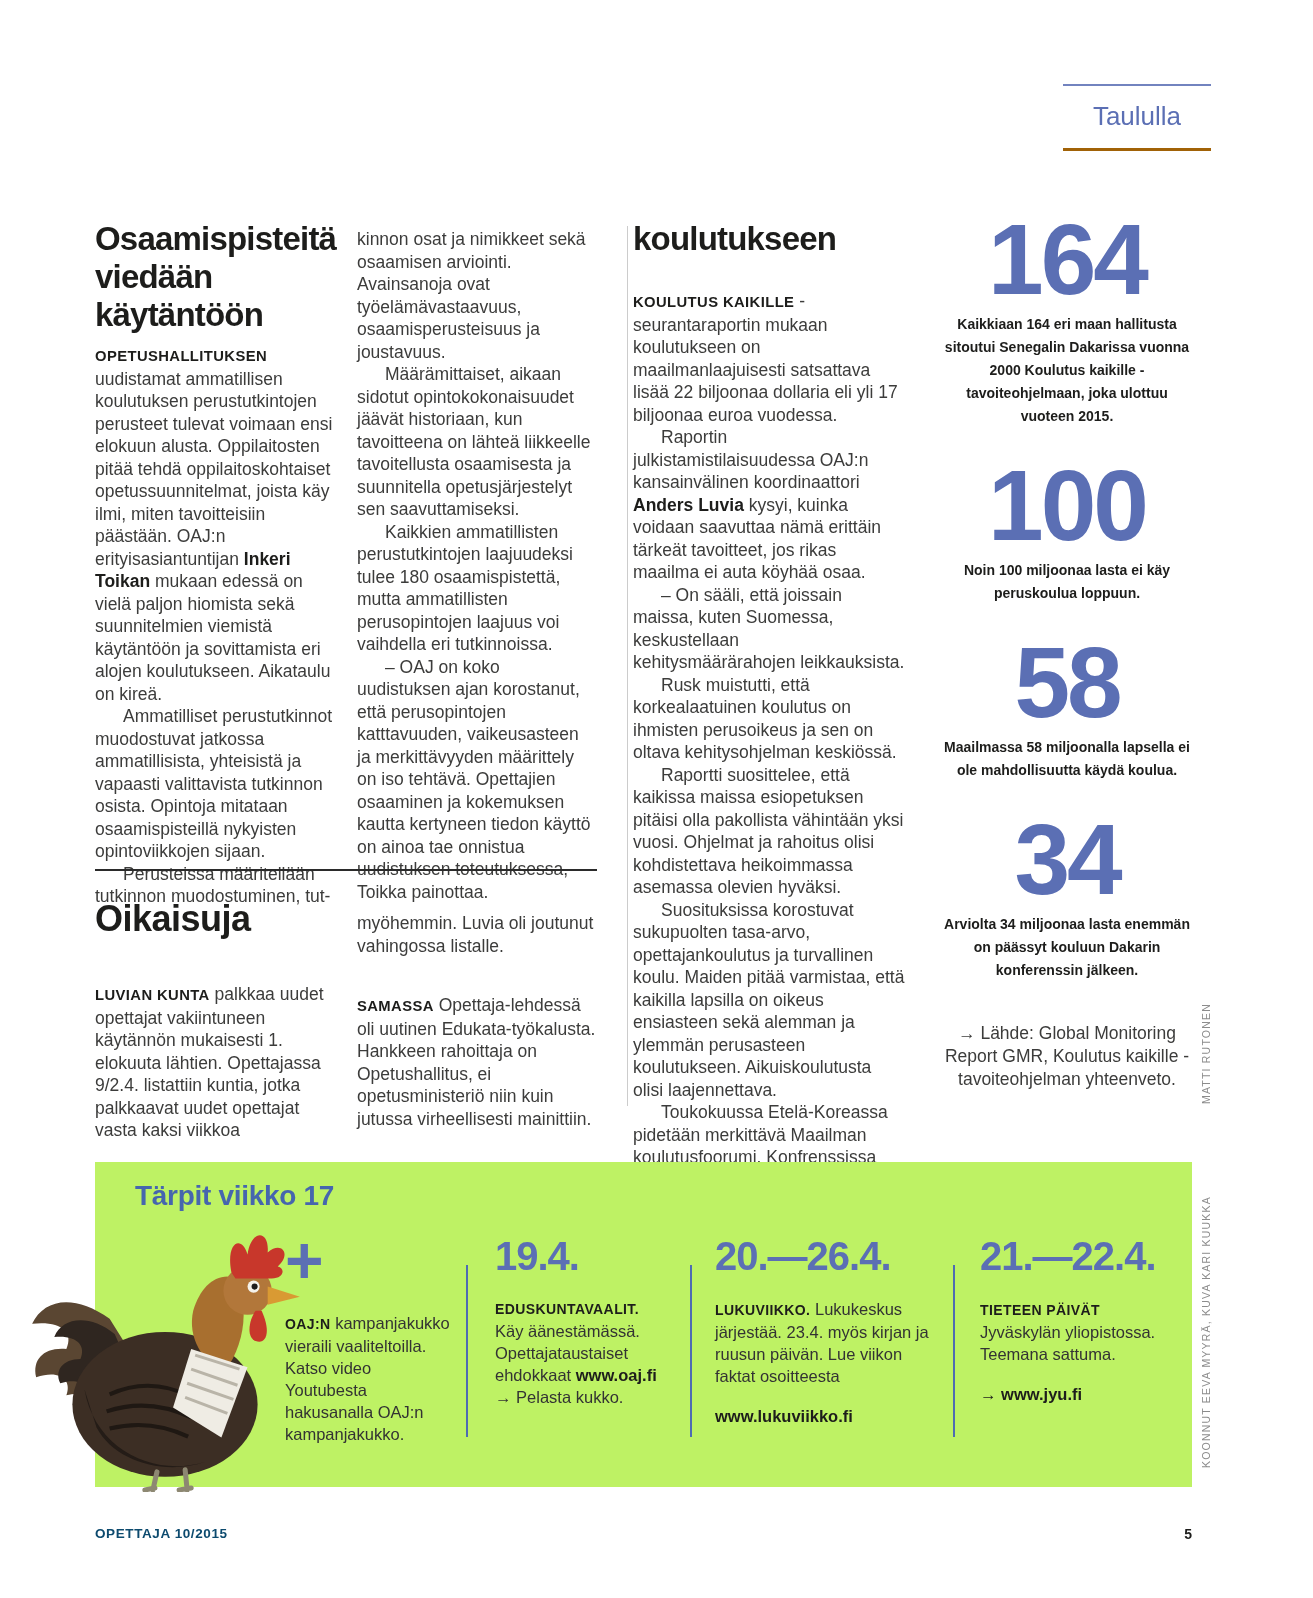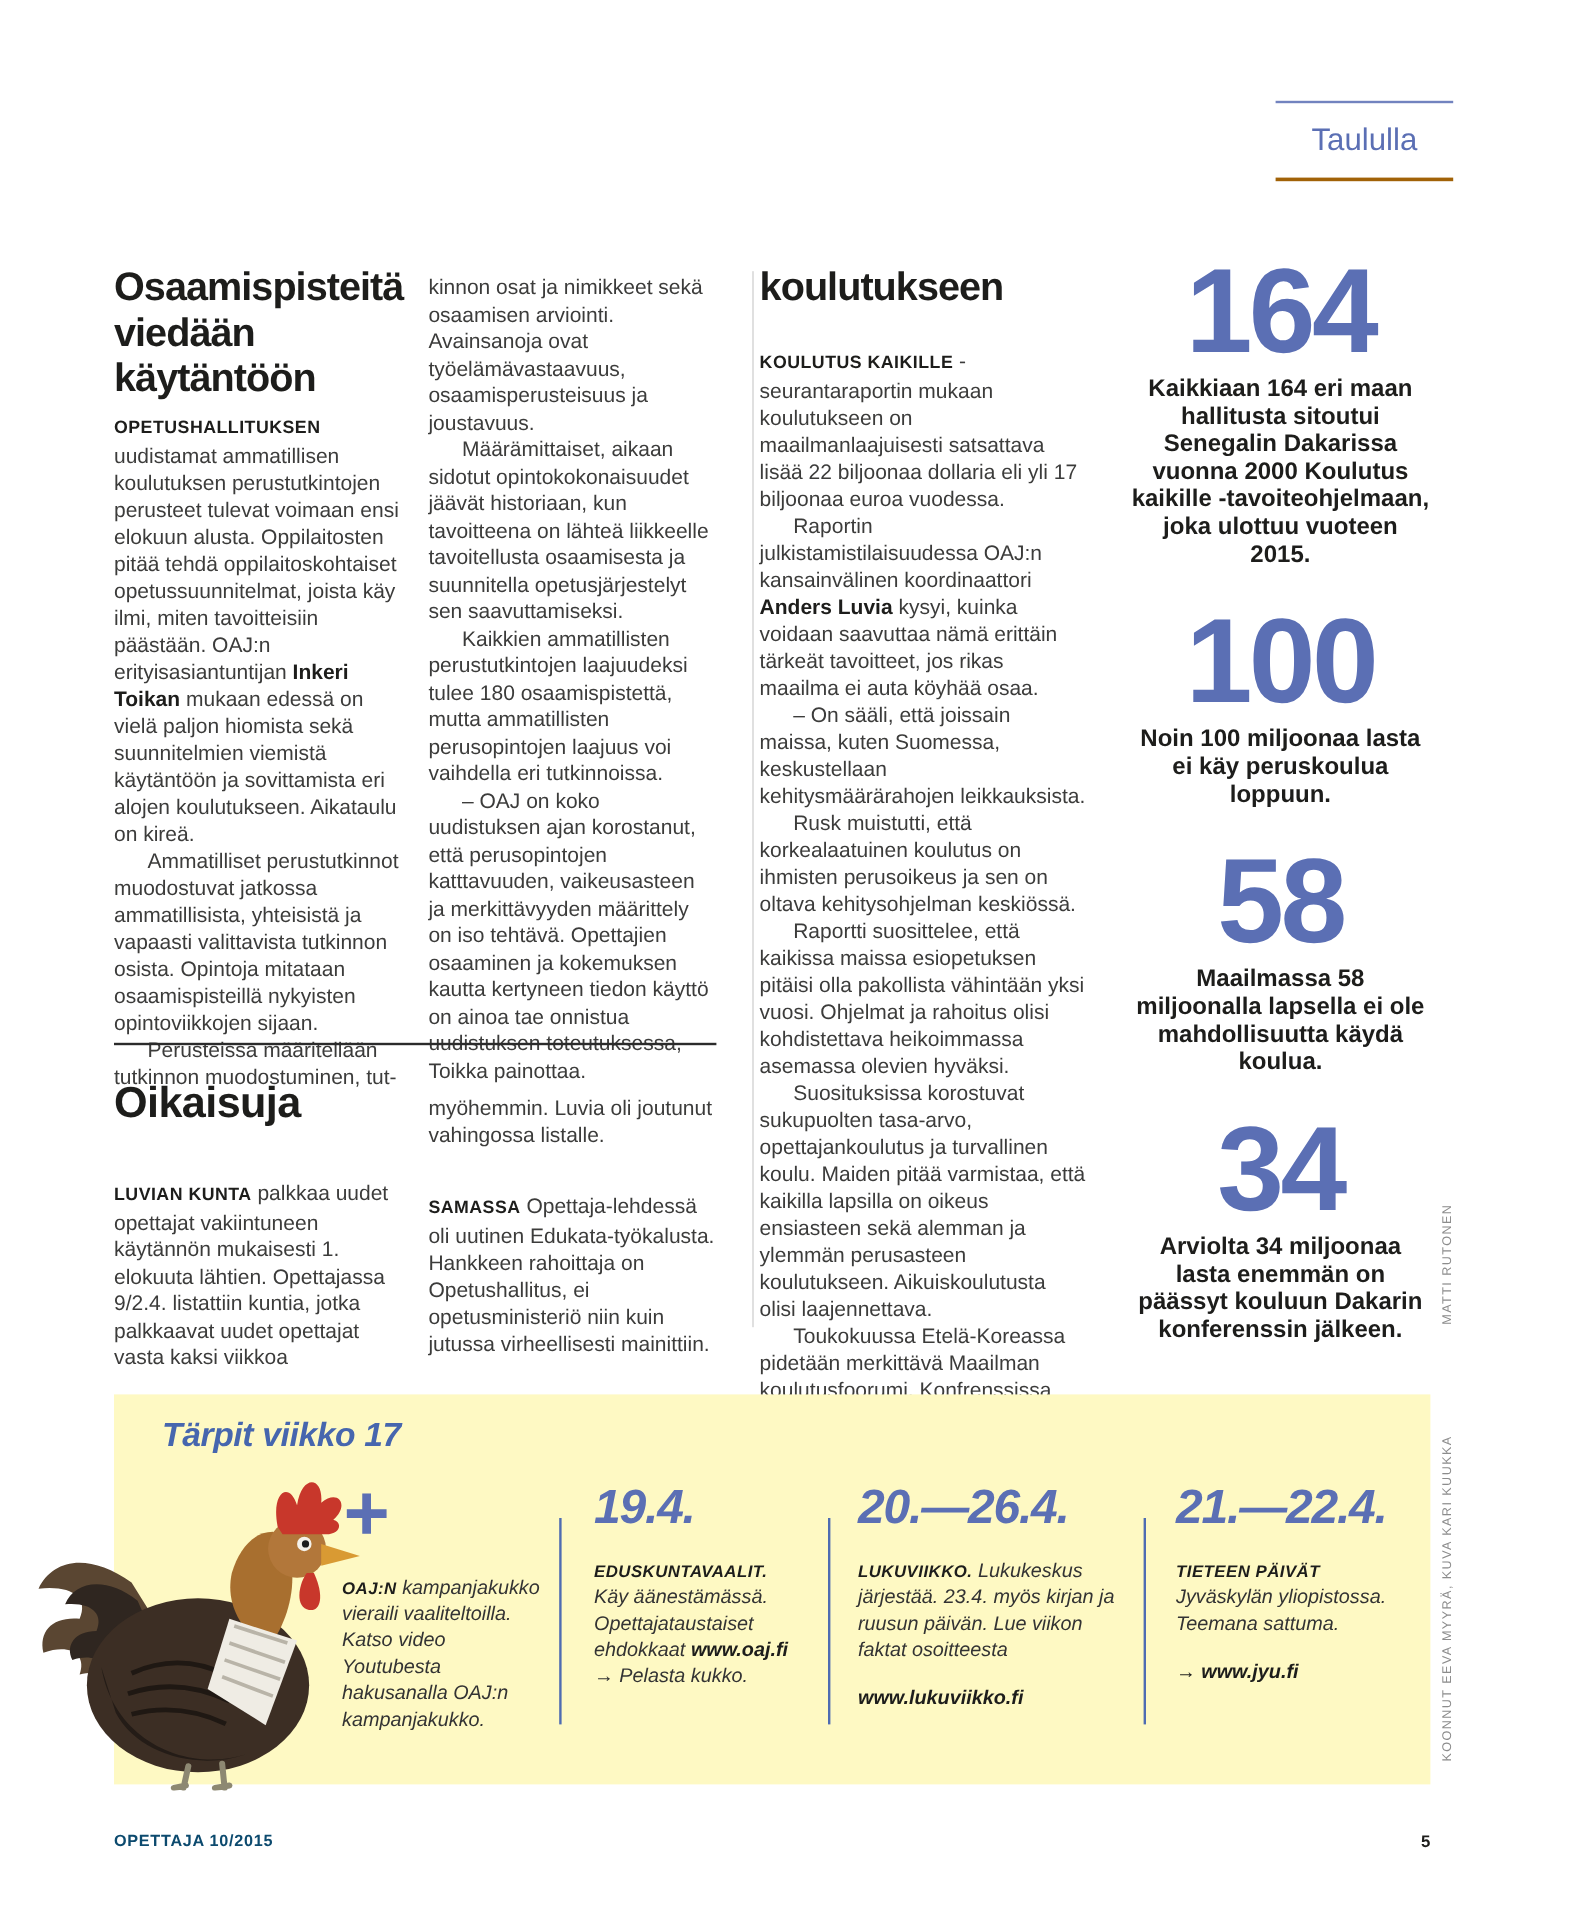--- a/index.html
+++ b/index.html
@@ -27,30 +27,30 @@
   .bodycol b{color:#1d1d1b;}
   
   .a1-title{position:absolute; left:95px; top:220px; width:260px;}
   .a1-col1{position:absolute; left:95px; top:344px; width:238px;}
   .a1-col2{position:absolute; left:357px; top:228px; width:240px;}
   .a2{position:absolute; left:633px; top:220px; width:273px;}
   .a2 .bodycol{margin-top:32px;}
   
   .stats{position:absolute; left:942px; top:214px; width:250px;}
   .stat-number{font-size:100px; line-height:90px; font-weight:700; color:#5b6fb4; text-align:center; letter-spacing:-3px;}
-  .stat-caption{font-size:20px; line-height:23px; font-weight:700; color:#1d1d1b; text-align:center; margin-top:9px;}
+  .stat-caption{font-size:14px; line-height:23px; font-weight:700; color:#1d1d1b; text-align:center; margin-top:9px;}
   .stat-block{margin-bottom:32px;}
   .source-note{font-size:17.5px; line-height:23px; color:#3c3c3b; text-align:center; margin-top:40px;}
   
   .corr-title{position:absolute; left:95px; top:898px; width:260px; font-size:36px; font-weight:700; color:#1d1d1b; letter-spacing:-0.5px;}
   .corr-col1{position:absolute; left:95px; top:983px; width:238px;}
   .corr-col2{position:absolute; left:357px; top:912px; width:240px;}
   .corr-col2 p.second{margin-top:37px; text-indent:0;}
   
-  .tipsbox{position:absolute; left:95px; top:1162px; width:1097px; height:325px; background:#fef9c3;font-style:italic;}
+  .tipsbox{position:absolute; left:95px; top:1162px; width:1097px; height:325px; background:#bef264;}
   .tips-title{position:absolute; left:40px; top:18px; font-size:28px; font-weight:700; color:#4666ae; letter-spacing:-0.3px;}
   .tip{position:absolute; top:70px; font-size:16.5px; line-height:22px; color:#333333;}
   .tip-0{left:190px; width:172px;}
   .tip-1{left:400px; width:182px;}
   .tip-2{left:620px; width:218px;}
   .tip-3{left:885px; width:198px;}
   .tip-plus{font-size:66px; line-height:56px; font-weight:700; color:#5b6fb4; margin-bottom:24px;}
   .tip-date{font-size:40px; line-height:48px; font-weight:700; color:#5b6fb4; letter-spacing:-1px; margin-bottom:18px;}
   .tip-lead{font-weight:700; font-size:14px; letter-spacing:0.4px; color:#1d1d1b;}
   .tip-lead.block{display:block;}

